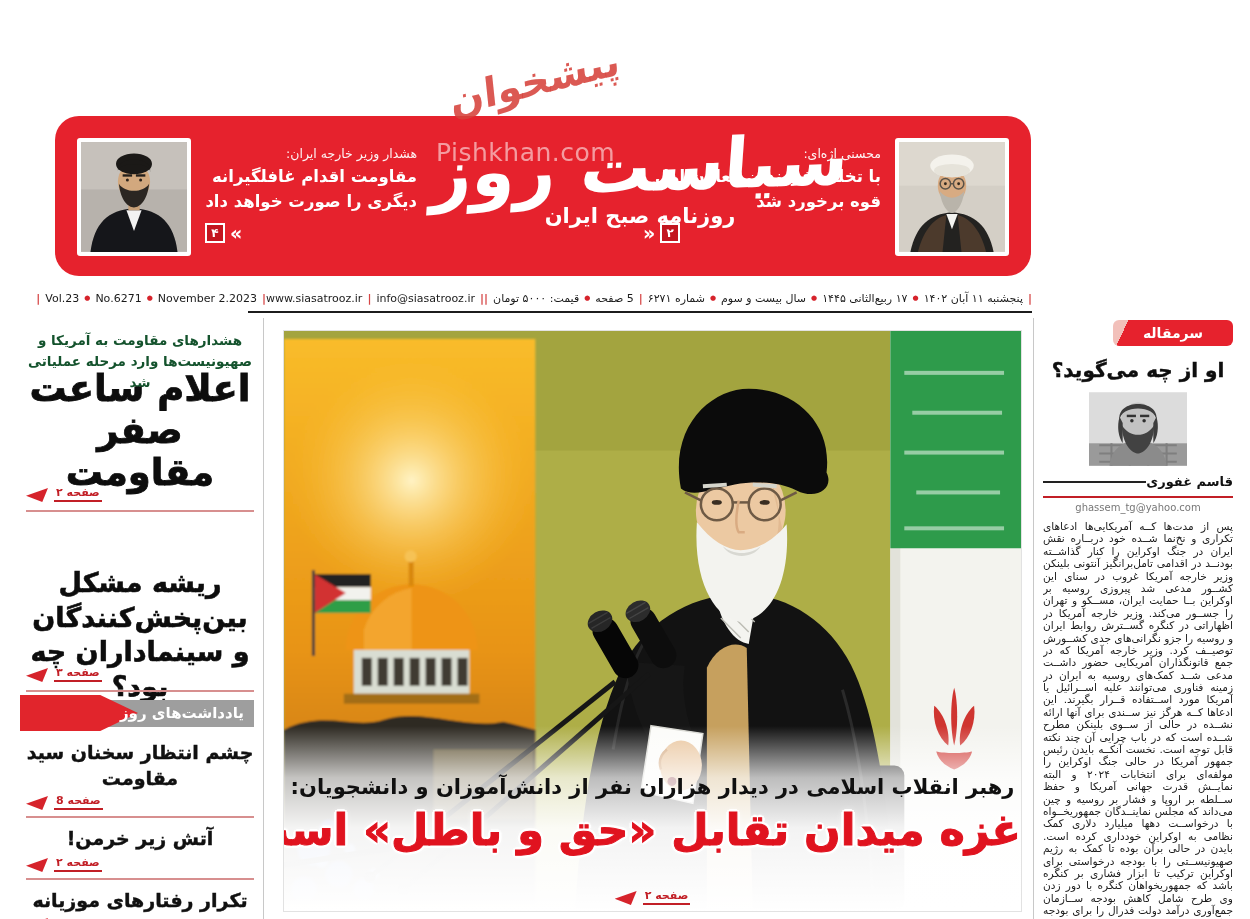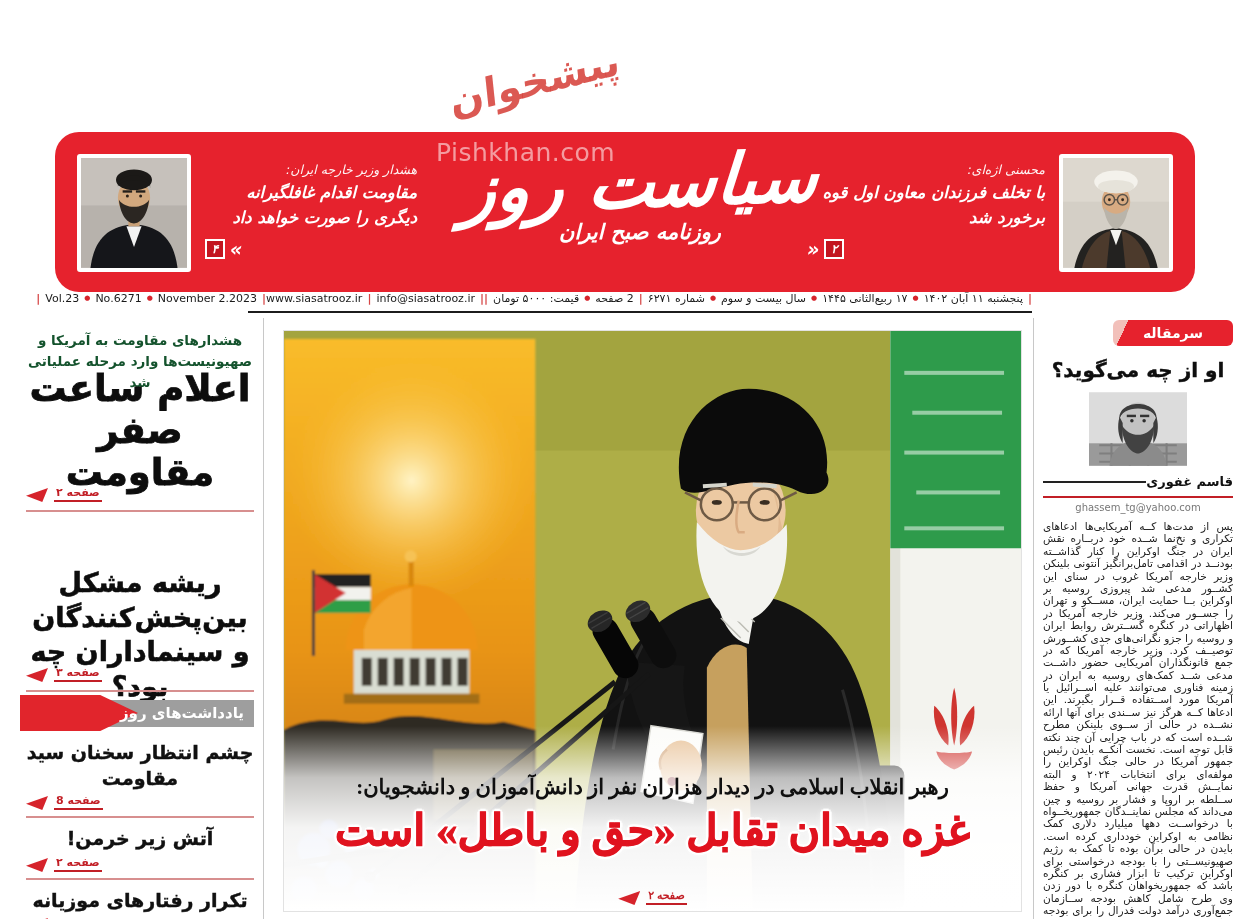--- a/index.html
+++ b/index.html
@@ -7,22 +7,22 @@
   body { font-family:"DejaVu Sans", sans-serif; }
   .page { position:relative; width:1250px; height:919px; background:#fff; overflow:hidden; }
 
   
   .wm-script { position:absolute; left:448px; top:58px; font-size:40px; font-weight:bold;
     color:rgba(214,66,59,.88); transform:rotate(-14deg) skewX(-8deg); z-index:6; direction:rtl; }
   .wm-domain { position:absolute; left:436px; top:138px; font-size:25px;
     color:rgba(255,255,255,.55); z-index:6; letter-spacing:.5px; }
 
   
-  .banner { position:absolute; left:55px; top:132px; width:1140px; height:160px;
-    background:#e6222d; border-radius:24px; z-index:2;font-style:italic; }
+  .banner { position:absolute; left:55px; top:116px; width:976px; height:160px;
+    background:#e6222d; border-radius:24px; z-index:2; }
   .b-photo { position:absolute; top:22px; width:114px; height:118px; background:#fff;
     border:4px solid #fff; border-radius:3px; overflow:hidden; }
   .b-photo svg { display:block; width:100%; height:100%; }
   .b-photo-left  { left:22px; }
   .b-photo-right { right:22px; }
   .b-story { position:absolute; top:30px; direction:rtl; text-align:right; color:#fff; }
   .b-story-left  { left:150px;  width:212px; }
   .b-story-right { right:150px; width:238px; }
   .b-kicker { font-size:12.5px; opacity:.95; margin-bottom:4px; }
   .b-title  { font-size:16.5px; font-weight:bold; line-height:1.5; }
@@ -74,21 +74,21 @@
   .band-arrow { position:absolute; left:-6px; top:-5px; width:118px; height:36px; background:#e1252c;
     clip-path:polygon(0 0, 68% 0, 100% 50%, 68% 100%, 0 100%); }
   .note-title { font-size:19px; font-weight:bold; color:#111; text-align:center; direction:rtl;
     line-height:1.35; -webkit-text-stroke:.4px #111; }
   .nt-1 { top:414px; } .n-pm1 { top:468px; } .n-d1 { top:490px; }
   .nt-2 { top:500px; } .n-pm2 { top:530px; } .n-d2 { top:552px; }
   .nt-3 { top:562px; } .n-pm3 { top:590px; }
 
   
   .photo-wrap { position:absolute; left:283px; top:330px; width:739px; height:582px;
-    border:1px solid #e2e2e2; overflow:hidden; background:#bef264;font-family:Liberation Serif, serif; }
+    border:1px solid #e2e2e2; overflow:hidden; background:#bef264; }
   .photo-wrap > svg { position:absolute; inset:0; width:100%; height:100%; }
   .photo-overlay { position:absolute; left:0; right:0; bottom:0; height:185px;
     background:linear-gradient(180deg, rgba(255,255,255,0) 0%, rgba(255,255,255,.72) 28%,
       rgba(255,255,255,.95) 55%, #ffffff 100%); }
   .ms-kicker { position:absolute; left:0; width:100%; top:444px; text-align:center; direction:rtl;
     font-size:21px; font-weight:bold; color:#101010; z-index:3; }
   .ms-headline { position:absolute; left:0; width:100%; top:474px; text-align:center; direction:rtl;
     font-size:43px; font-weight:bold; color:#e0131f; white-space:nowrap; z-index:3;
     -webkit-text-stroke:1px #e0131f;
     text-shadow:2px 2px 0 #fff,-2px 2px 0 #fff,2px -2px 0 #fff,-2px -2px 0 #fff,
@@ -189,21 +189,21 @@
     <span class="ib-group">
       <span class="pipe"></span>
       <span>پنجشنبه ۱۱ آبان ۱۴۰۲</span>
         <span class="dot"></span>
       <span>۱۷ ربیع‌الثانی ۱۴۴۵</span>
         <span class="dot"></span>
       <span>سال بیست و سوم</span>
         <span class="dot"></span>
       <span>شماره ۶۲۷۱</span>
       <span class="pipe"></span>
-      <span>2 صفحه</span>
+      <span>5 صفحه</span>
         <span class="dot"></span>
       <span>قیمت: ۵۰۰۰ تومان</span>
       <span class="pipe"></span>
     </span>
     <span class="ib-group ltr">
       <span>www.siasatrooz.ir</span>
       <span class="pipe"></span>
       <span>info@siasatrooz.ir</span>
       <span class="pipe"></span>
     </span>

